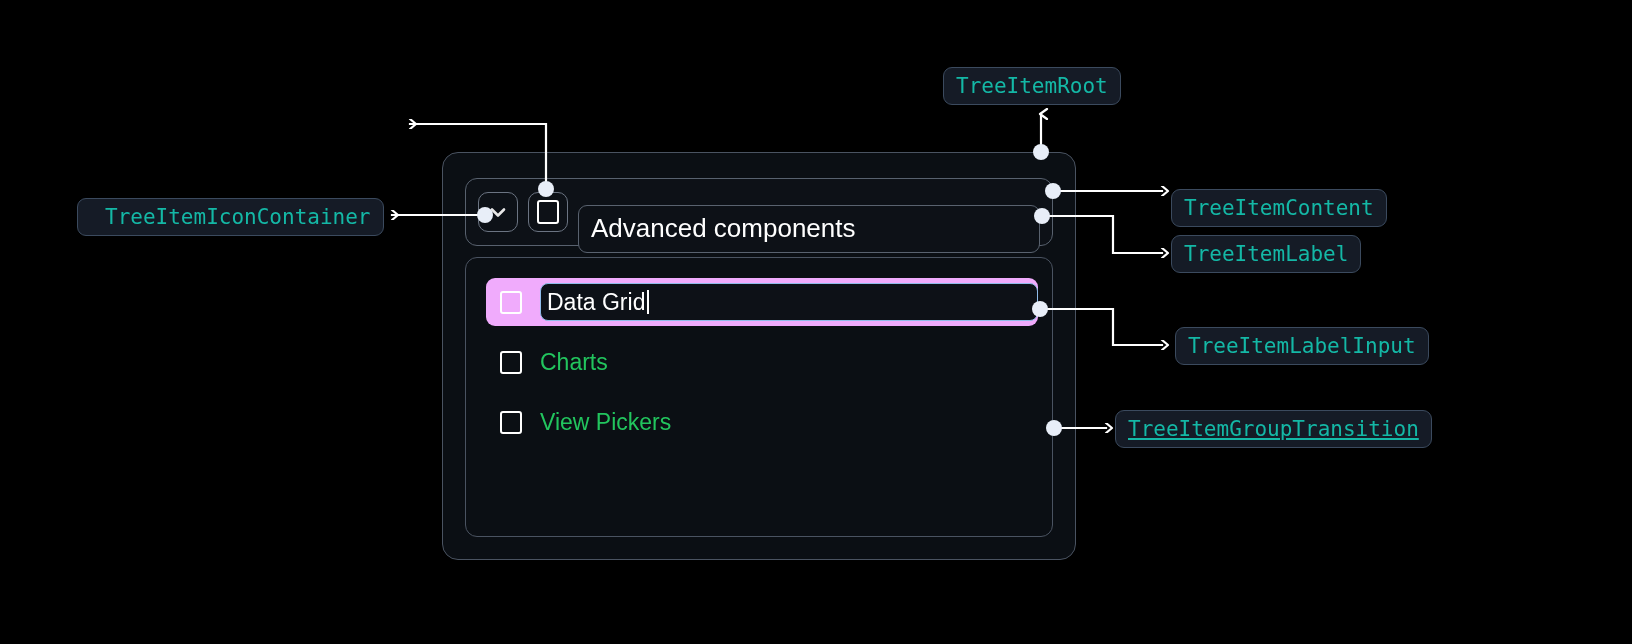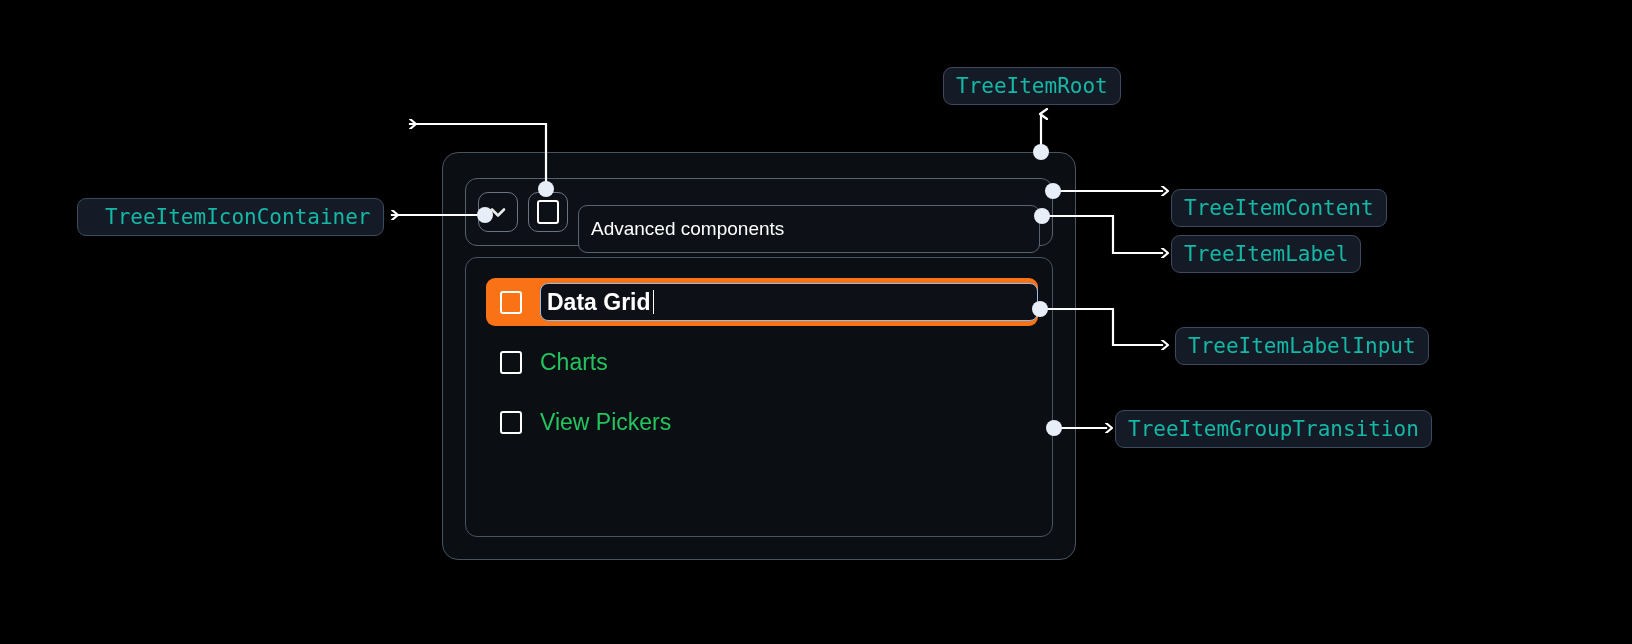--- a/index.html
+++ b/index.html
@@ -113,21 +113,21 @@
     flex: 1 1 auto;
     height: 48px;
     box-sizing: border-box;
     border: 1.5px solid #59626f;
     border-radius: 9px;
     background: #0d1117;
     display: flex;
     align-items: center;
     padding: 0 12px;
     color: #ffffff;
-    font-size: 19px;
+    font-size: 26px;
     font-family: "Liberation Sans", sans-serif;
     margin-top: 33px;
   }
 
   .group-transition {
     position: absolute;
     left: 22px;
     top: 104px;
     width: 588px;
     height: 280px;
@@ -145,22 +145,21 @@
     display: flex;
     align-items: center;
     height: 48px;
     margin: 6px 14px 6px 20px;
     border-radius: 9px;
     padding-left: 14px;
     gap: 18px;
     background: transparent;
   }
   .tree-row.selected {
-    background: #f97316;
-    font-weight: bold;
+    background: #f0abfc;
   }
   .row-cb {
     flex: 0 0 auto;
     width: 22px;
     height: 23px;
     box-sizing: border-box;
     border: 2.5px solid #ffffff;
     border-radius: 3px;
     background: transparent;
   }
@@ -252,21 +251,21 @@
   </div>
 
   <div class="badge" style="left:1171px; top:235px;justify-content:center;">
     <span>TreeItemLabel</span>
   </div>
 
   <div class="badge" style="left:1175px; top:327px;">
     <span>TreeItemLabelInput</span>
   </div>
 
-  <div class="badge" style="left:1115px; top:410px;">
+  <div class="badge" style="left:1115px; top:410px;text-decoration:underline;">
     <span>TreeItemGroupTransition</span>
   </div>
 
   <div class="tree-root">
 
     <div class="tree-content">
 
       <div class="icon-container">
         <span>
           <svg width="24" height="24" viewBox="0 0 24 24" fill="none" stroke="#e8e8e8" stroke-width="2.6" stroke-linecap="round" stroke-linejoin="round">

